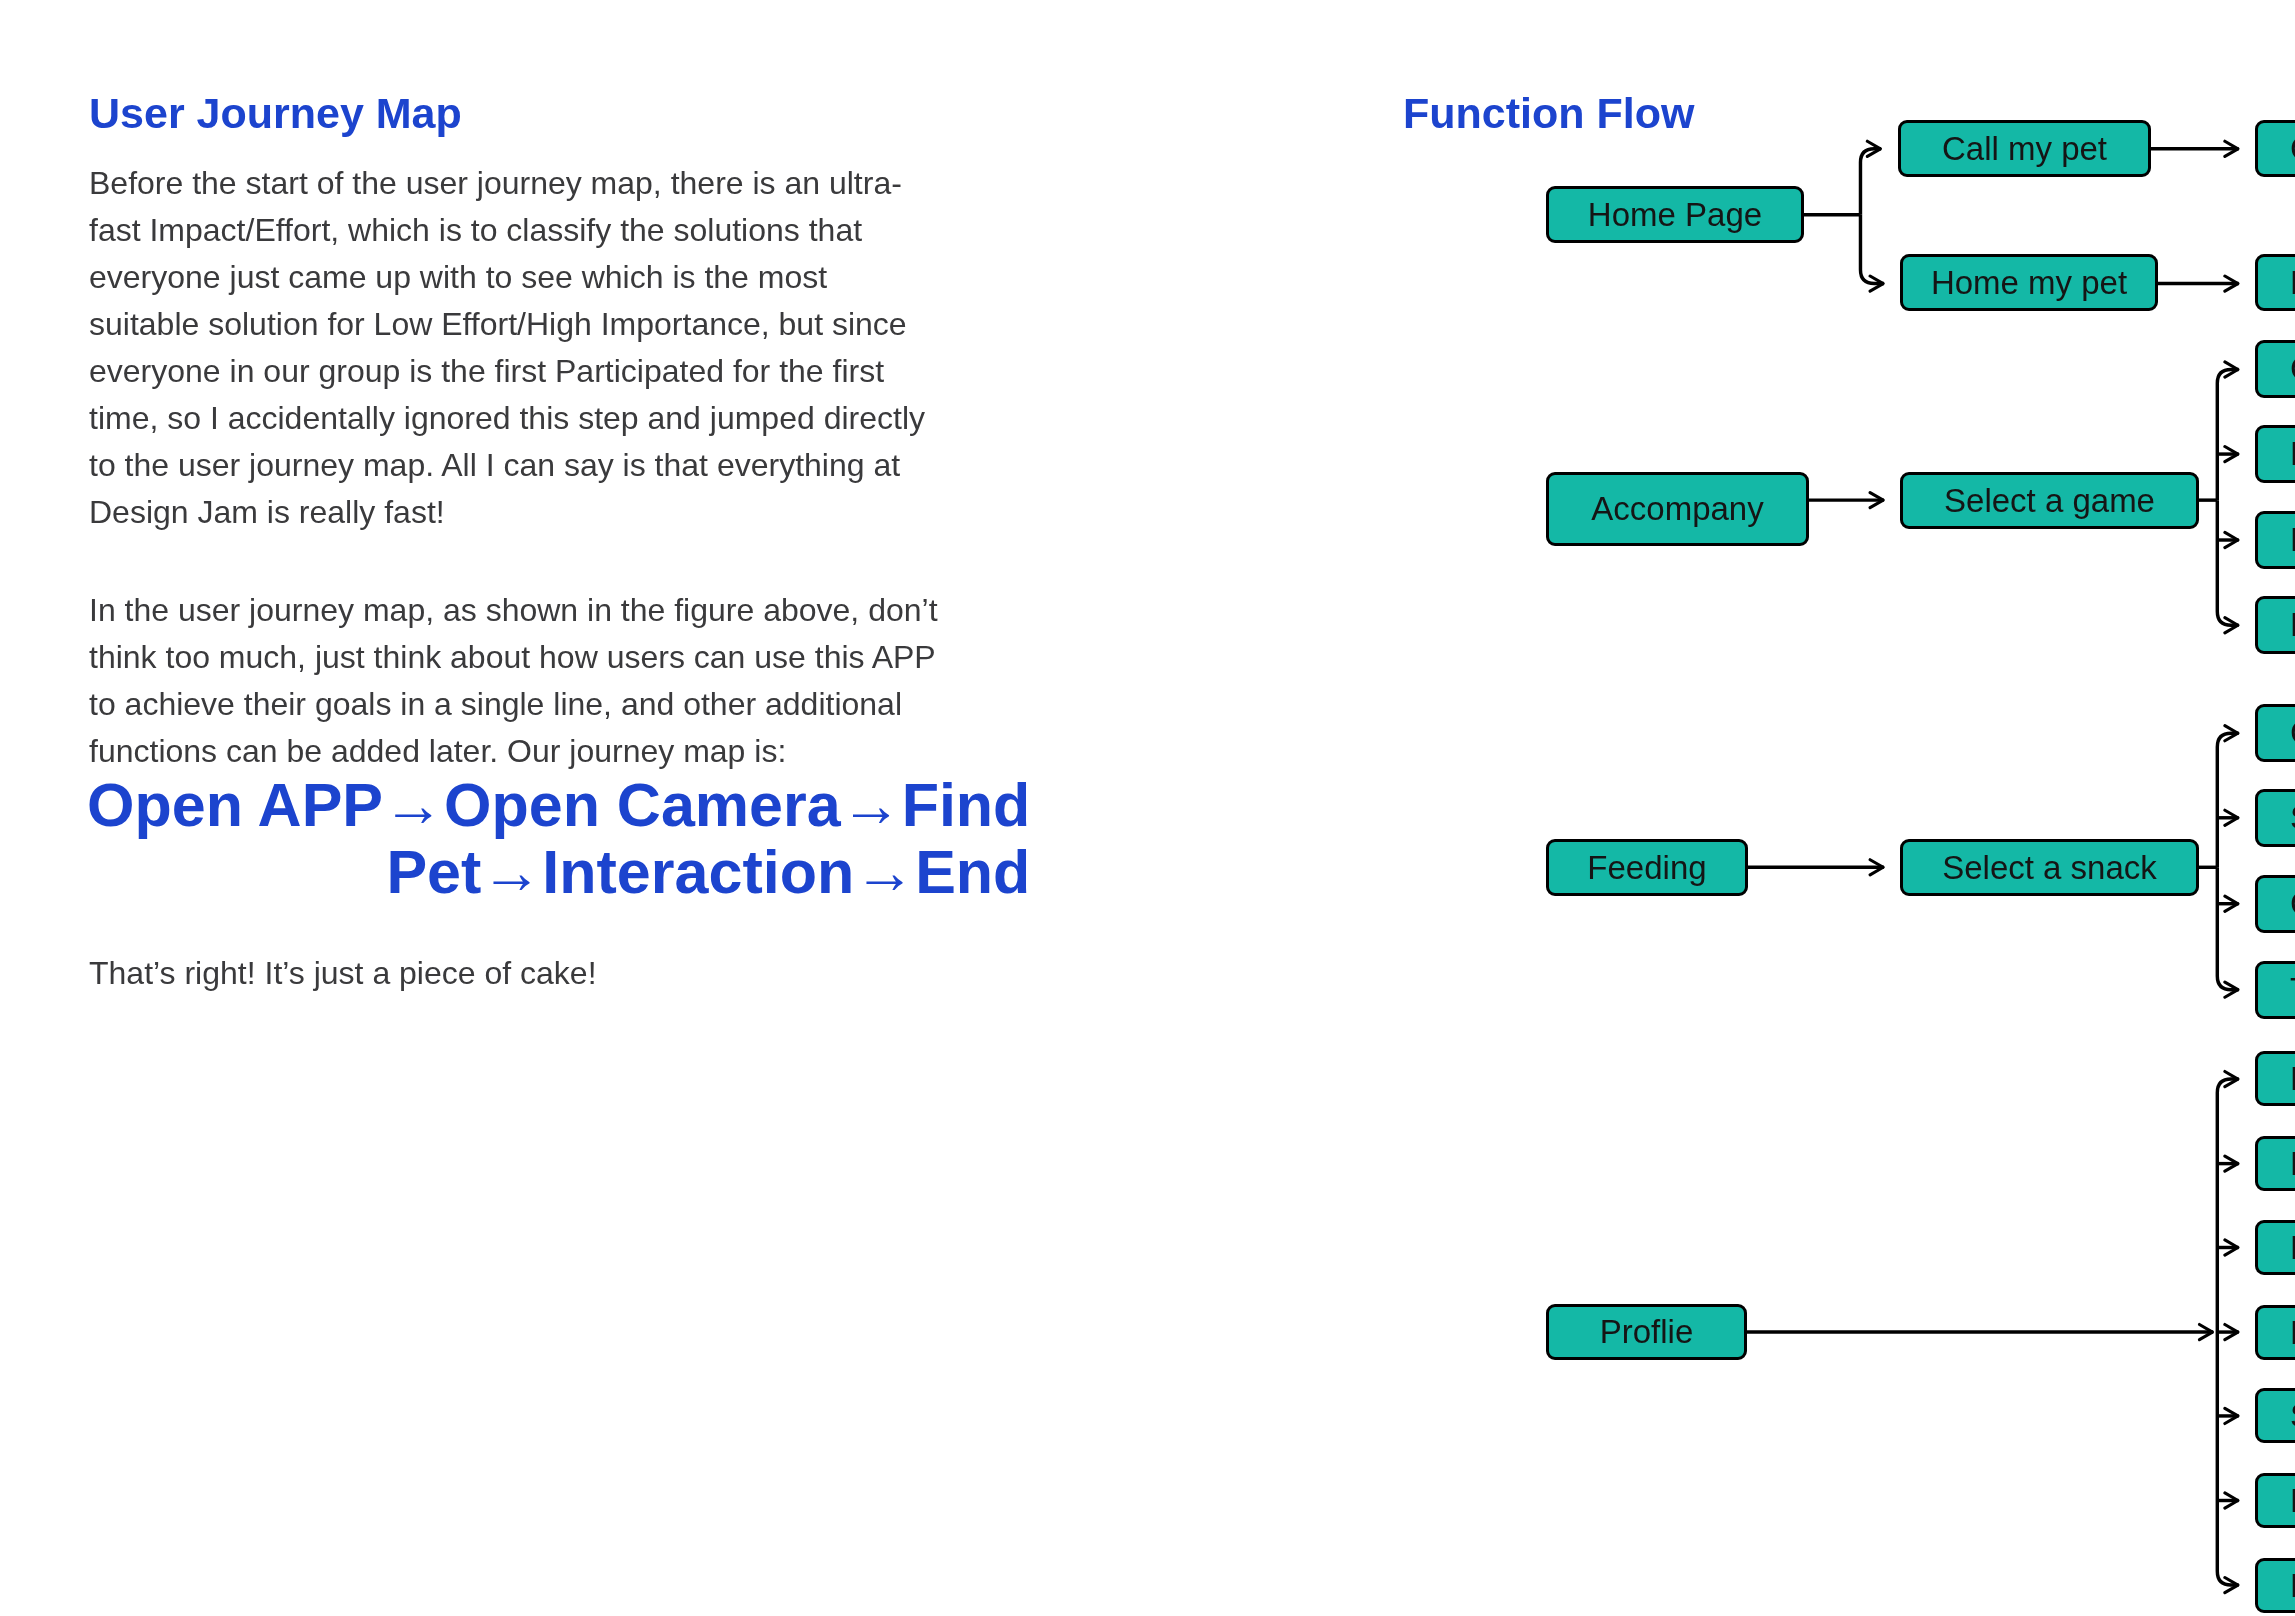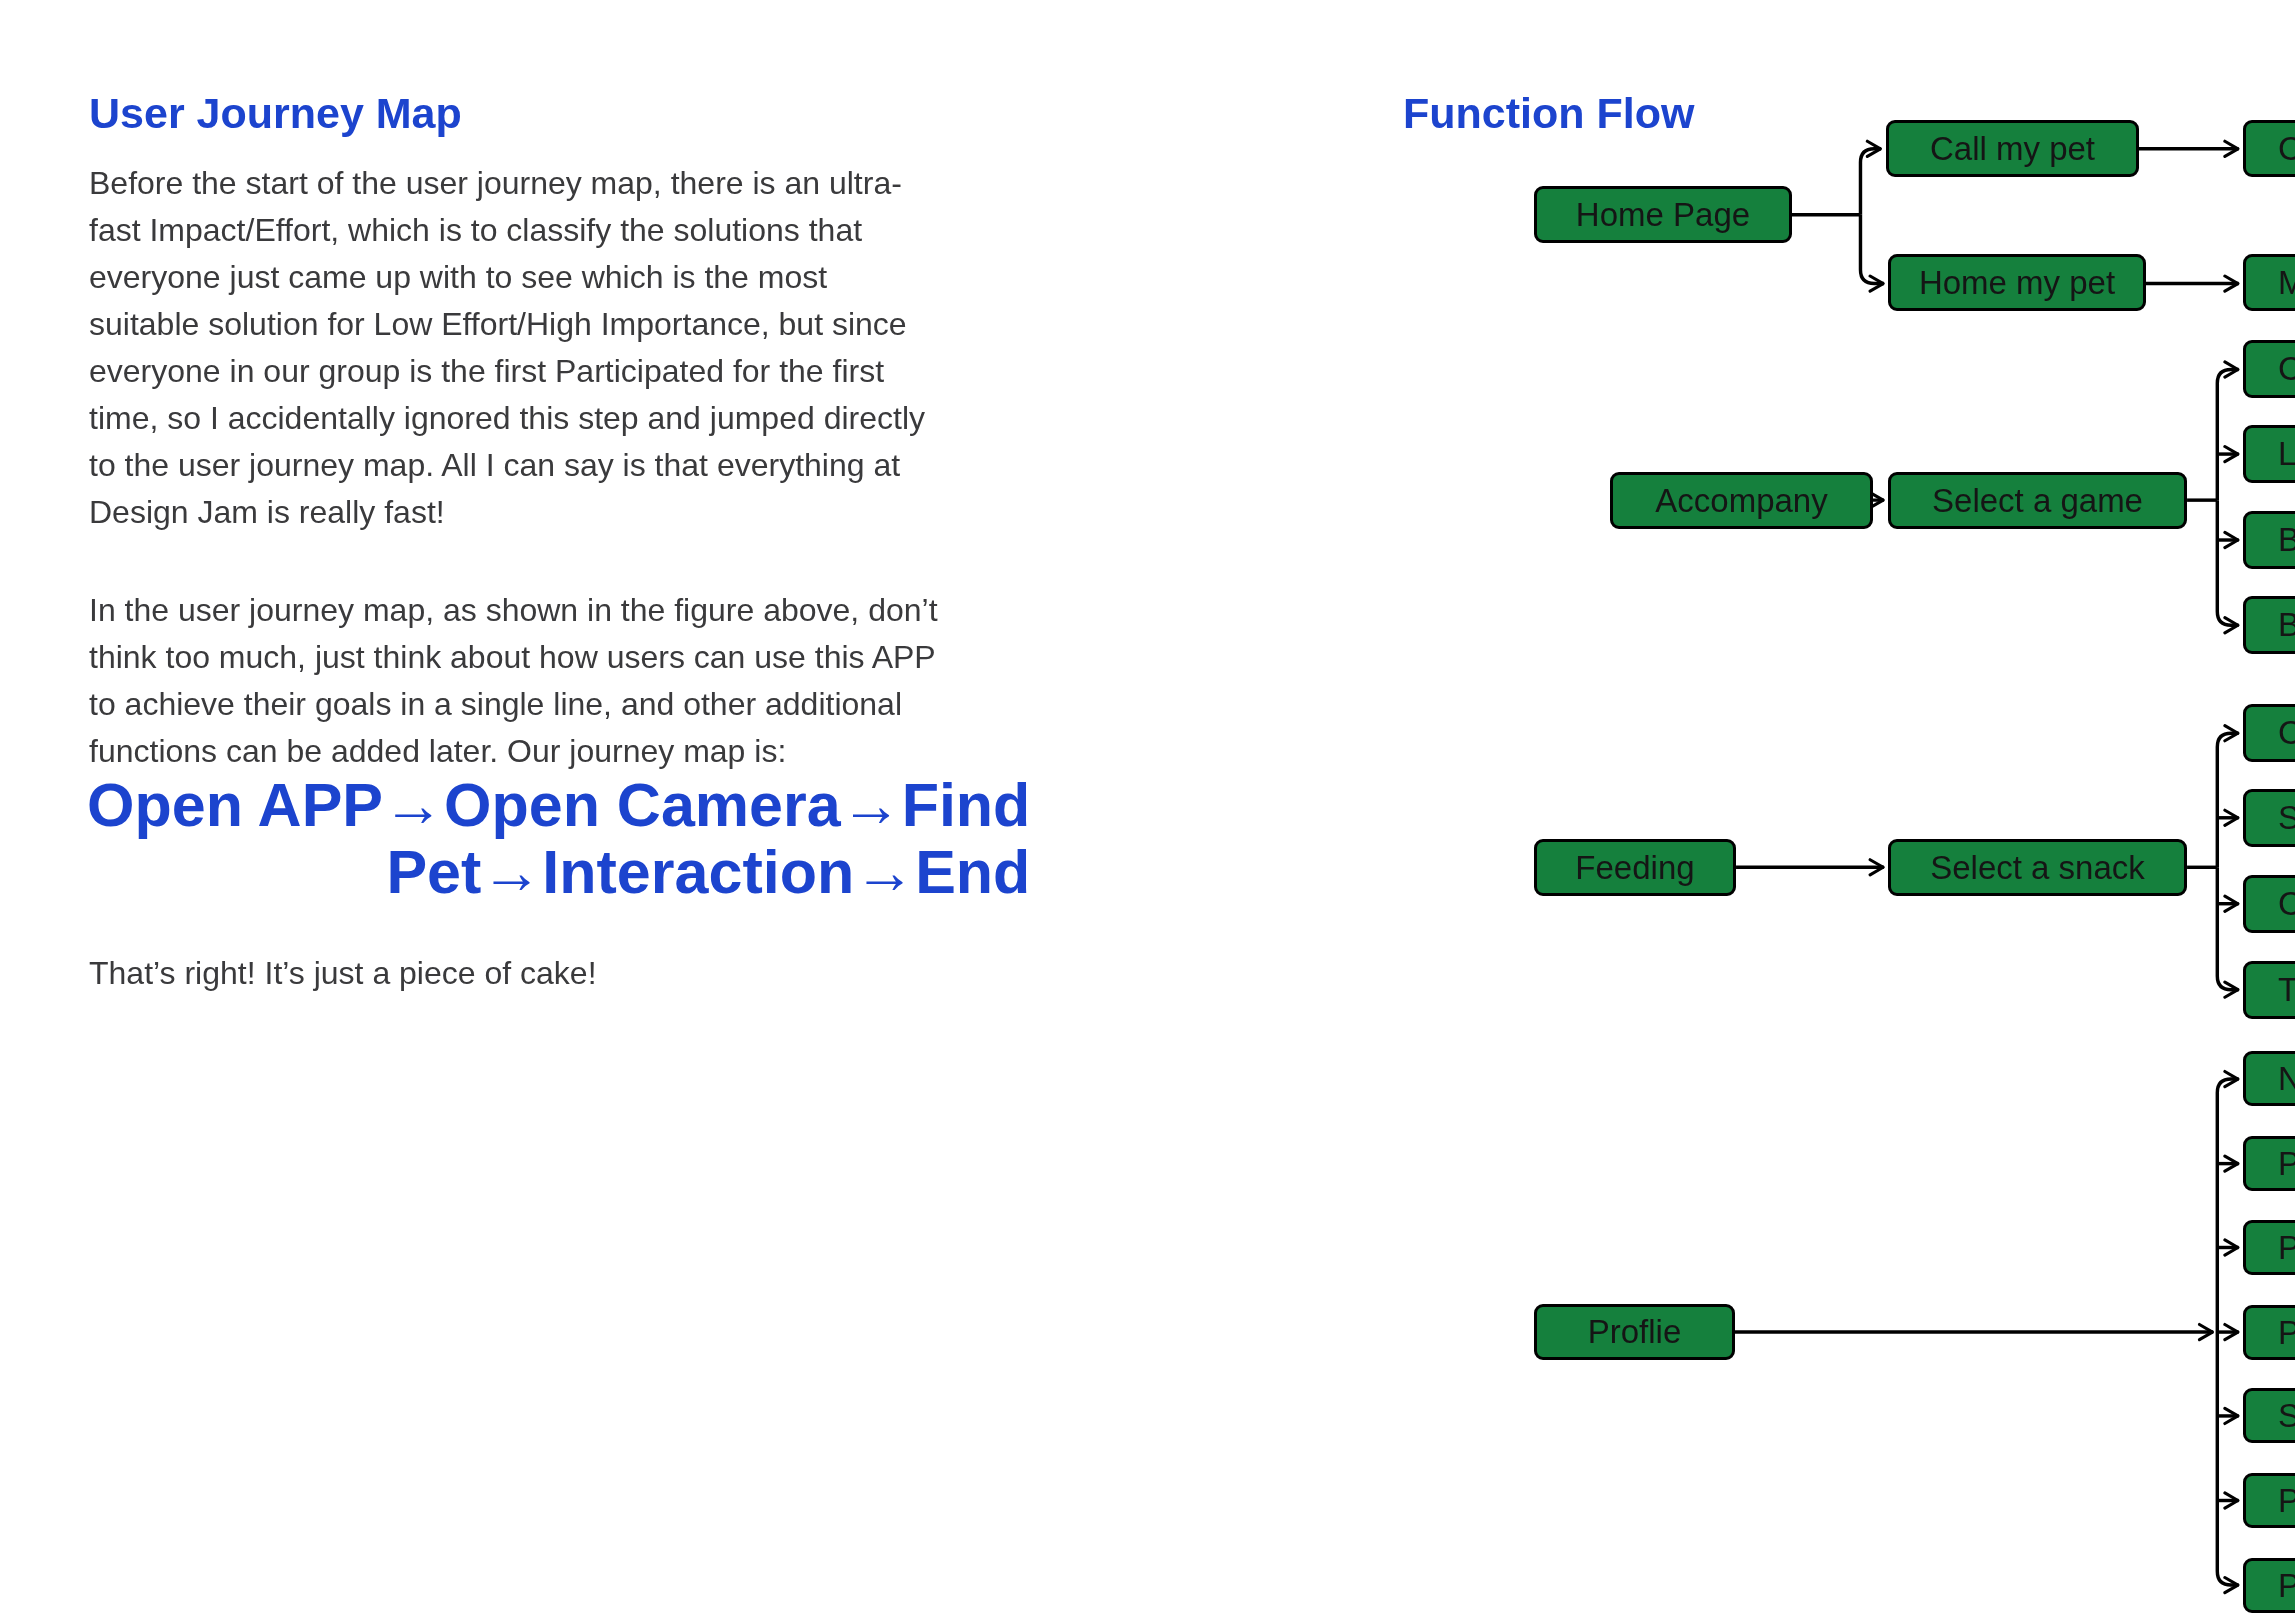--- a/index.html
+++ b/index.html
@@ -25,30 +25,31 @@
   }
   .journey-text {
     font-size: 61px;
     line-height: 67px;
     font-weight: bold;
     color: var(--accent, #1C44CE);
     white-space: pre-line;
   }
   .node {
     position: absolute;
-    background: #15803d;
+    background: #14b8a6;
     border: 3.4px solid var(--line, #000000);
     border-radius: 9px;
     box-sizing: border-box;
     display: flex;
     align-items: center;
     justify-content: center;
     font-size: 33px;
     color: #151515;
     white-space: nowrap;
+    margin-left: 12px;
   }
   .node.cut {
     justify-content: flex-start;
     padding-left: 32px;
   }
   svg.connectors {
     position: absolute;
     left: 0; top: 0;
     width: 2295px; height: 1617px;
     pointer-events: none;
@@ -118,21 +119,21 @@
     <path d="M3225 1937 V2285 Q3225 2305 3245 2305 H3256" marker-end="url(#arrow)"></path>
   </g>
 </svg>
 
 <div class="node" style="left:1534px; top:186px; width:258px; height:57px;">Home Page</div>
 <div class="node" style="left:1886px; top:120px; width:253px; height:57px;">Call my pet</div>
 <div class="node" style="left:1888px; top:254px; width:258px; height:57px;">Home my pet</div>
 <div class="node cut" style="left:2243px; top:120px; width:220px; height:57px;">C</div>
 <div class="node cut" style="left:2243px; top:254px; width:220px; height:57px;">M</div>
 
-<div class="node" style="left:1610px; top:472px; width:263px; height:57px;">Accompany</div>
+<div class="node" style="left:1534px; top:472px; width:263px; height:74px;">Accompany</div>
 <div class="node" style="left:1888px; top:472px; width:299px; height:57px;">Select a game</div>
 <div class="node cut" style="left:2243px; top:340px; width:220px; height:58px;">C</div>
 <div class="node cut" style="left:2243px; top:425px; width:220px; height:58px;">L</div>
 <div class="node cut" style="left:2243px; top:511px; width:220px; height:58px;">B</div>
 <div class="node cut" style="left:2243px; top:596px; width:220px; height:58px;">B</div>
 
 <div class="node" style="left:1534px; top:839px; width:202px; height:57px;text-align:center;">Feeding</div>
 <div class="node" style="left:1888px; top:839px; width:299px; height:57px;text-align:right;">Select a snack</div>
 <div class="node cut" style="left:2243px; top:704px; width:220px; height:58px;">C</div>
 <div class="node cut" style="left:2243px; top:789px; width:220px; height:58px;">S</div>

